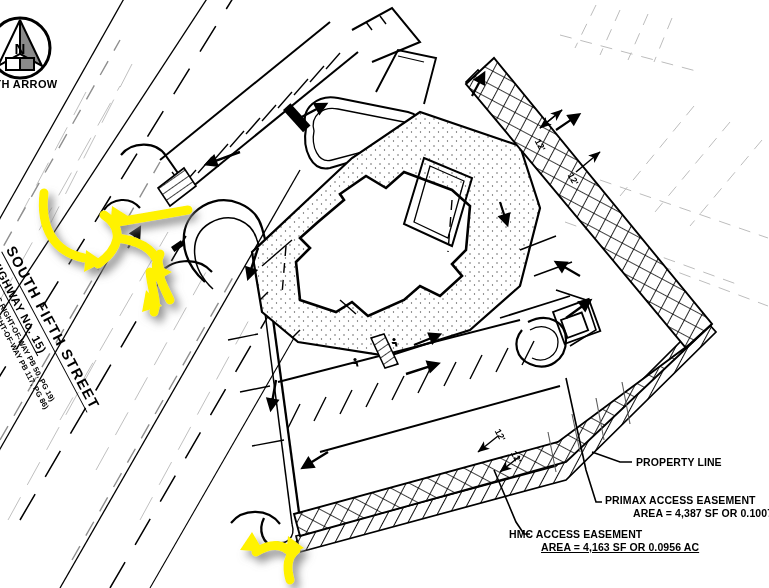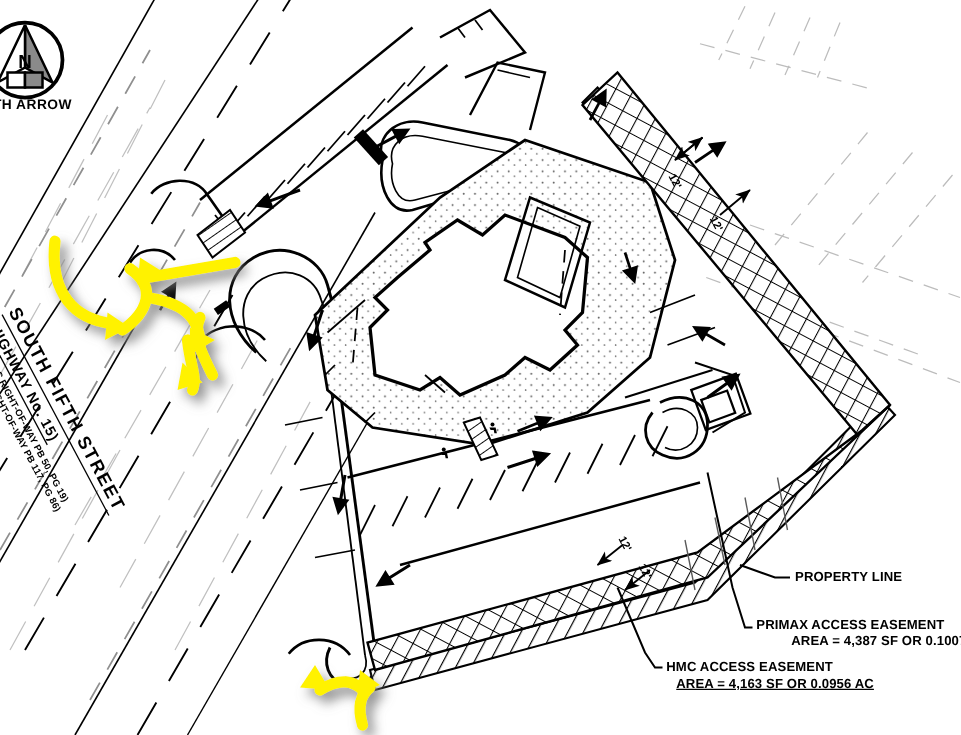--- a/index.html
+++ b/index.html
@@ -357,16 +357,16 @@
   <div class="dim" style="left:534px;top:140px;transform:rotate(62deg);">12'</div>
   <div class="dim" style="left:567px;top:174px;transform:rotate(62deg);">12'</div>
   <div class="dim" style="left:494px;top:430px;transform:rotate(62deg);">12'</div>
   <div class="dim" style="left:510px;top:452px;transform:rotate(62deg);">12'</div>
 
   <div class="legend-txt" style="left:636px;top:456px;">PROPERTY LINE</div>
 
   <div class="legend-txt" style="left:605px;top:494px;">PRIMAX ACCESS EASEMENT</div>
   <div class="legend-txt legend-sub" style="left:633px;top:507px;">AREA = 4,387 SF OR 0.1007 AC</div>
 
-  <div class="legend-txt" style="left:533px;top:528px;">HMC  ACCESS EASEMENT</div>
+  <div class="legend-txt" style="left:509px;top:528px;">HMC  ACCESS EASEMENT</div>
   <div class="legend-txt legend-sub" style="left:541px;top:541px;text-decoration:underline;">AREA = 4,163 SF OR 0.0956 AC</div>
 
 </div>
 
 </body></html>

